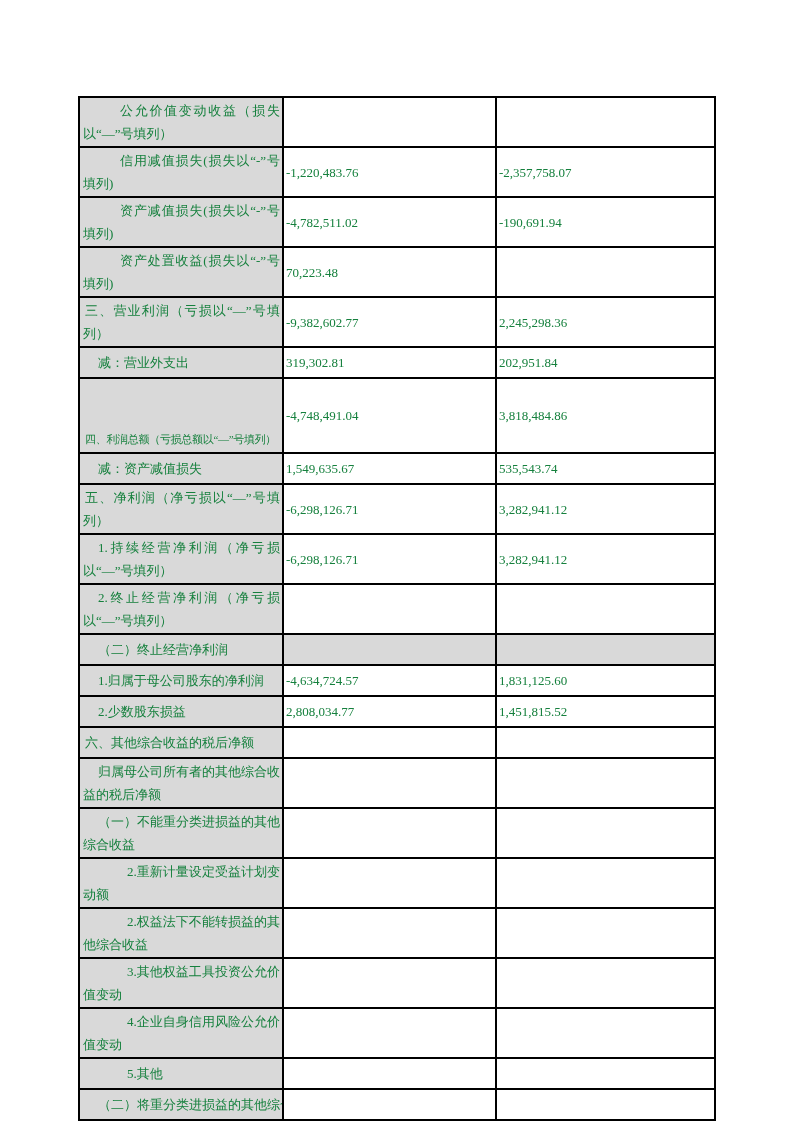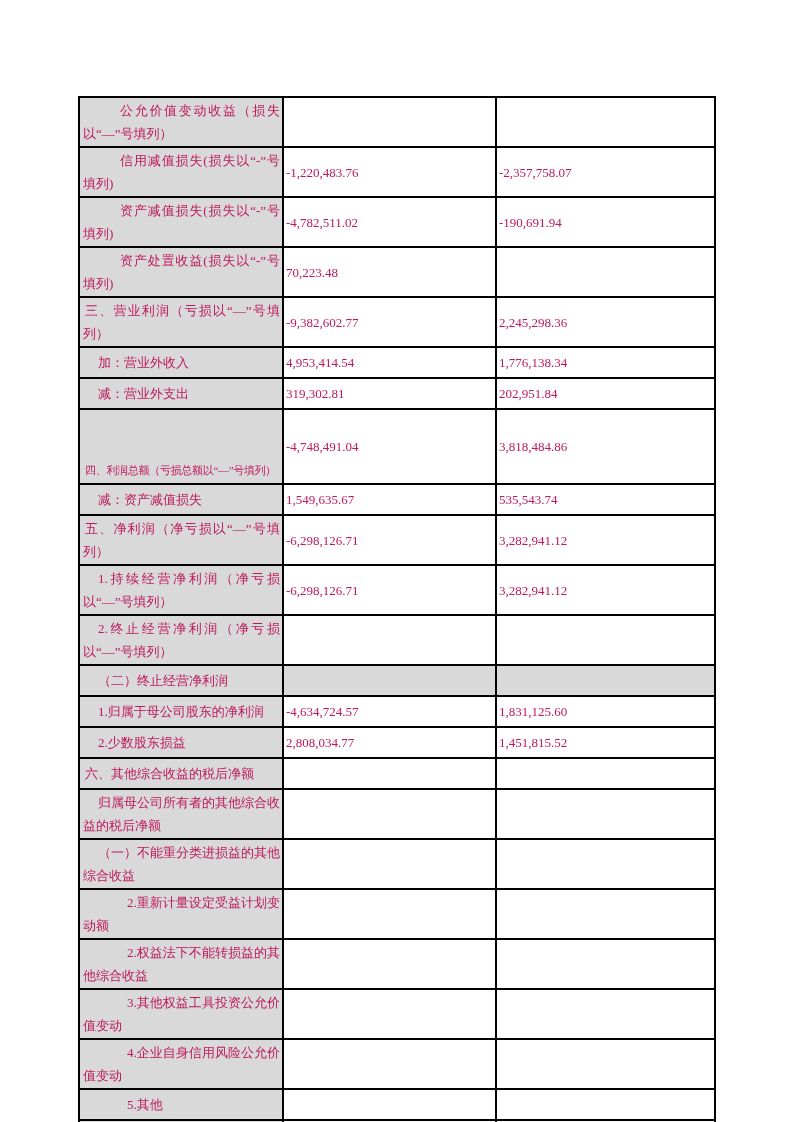--- a/index.html
+++ b/index.html
@@ -7,21 +7,21 @@
     padding: 0;
     background: #ffffff;
   }
   .page {
     position: relative;
     width: 793px;
     height: 1122px;
     background: #ffffff;
     overflow: hidden;
     font-family: "Liberation Serif", "DejaVu Serif", serif;
-    color: #be185d;
+    color: #15803d;
   }
   table.statement {
     position: absolute;
     left: 78px;
     top: 96px;
     width: 636px;
     border-collapse: collapse;
     table-layout: fixed;
   }
   col.c-label { width: 204px; }
@@ -106,27 +106,20 @@
         </tr>
         <tr>
           <td class="label-cell">
             <div class="label-para ind-0">三、营业利润（亏损以“—”号填列）</div>
           </td>
           <td class="value-cell">-9,382,602.77</td>
           <td class="value-cell">2,245,298.36</td>
         </tr>
         <tr>
           <td class="label-cell">
-            <div class="label-para ind-1">加：营业外收入</div>
-          </td>
-          <td class="value-cell">4,953,414.54</td>
-          <td class="value-cell">1,776,138.34</td>
-        </tr>
-        <tr>
-          <td class="label-cell">
             <div class="label-para ind-1">减：营业外支出</div>
           </td>
           <td class="value-cell">319,302.81</td>
           <td class="value-cell">202,951.84</td>
         </tr>
         <tr>
           <td class="label-cell">
             <div class="label-para ind-0 condensed">四、利润总额（亏损总额以“—”号填列）</div>
           </td>
           <td class="value-cell">-4,748,491.04</td>

